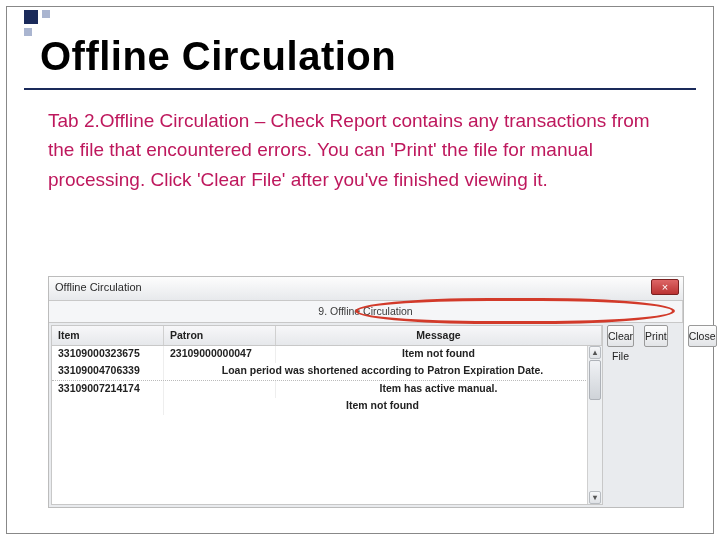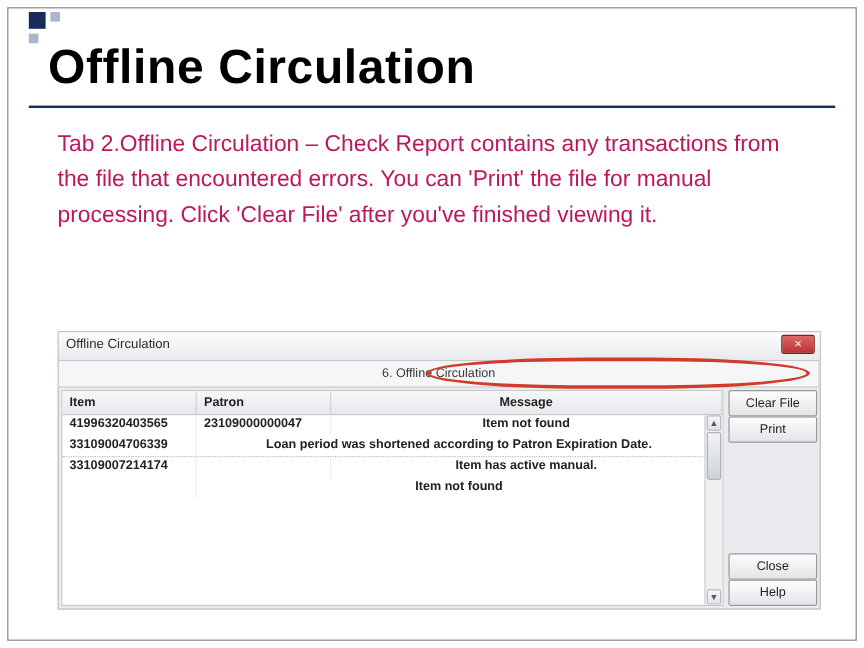--- a/index.html
+++ b/index.html
@@ -122,22 +122,22 @@
     border: 1px solid #c8c8c8;
     margin: 2px;
     position: relative;
     overflow: hidden;
     font-weight: bold;
   }
   .ss-btn-col {
     width: 78px;
     padding: 2px;
     display: flex;
-    flex-direction: column;
-    gap: 0;
+    flex-direction: row;
+    gap: 10px;
   }
   .ss-btn {
     height: 22px;
     background: linear-gradient(#fdfdfd,#e2e4e7);
     border: 1px solid #9a9a9a;
     border-radius: 2px;
     font-size: 10.5px;
     text-align: center;
     line-height: 20px;
     color: #222;
@@ -216,35 +216,35 @@
 <div class="screenshot">
   <div class="ss-header">
     <span>Offline Circulation</span>
     <div class="ss-close">
       <span>×</span>
     </div>
   </div>
 
   <div class="ss-tabs">
     <div class="ss-tab">
-      <span>6. Offline Circulation</span>
+      <span>9. Offline Circulation</span>
     </div>
     <div class="tab-highlight"></div>
   </div>
 
   <div class="ss-body">
     <div class="ss-table-area">
       <div class="tbl-head">
         <div class="th col-item">Item</div>
         <div class="th col-patron">Patron</div>
         <div class="th col-msg">Message</div>
       </div>
       <div class="tbl-body">
         <div class="tr">
-          <div class="td col-item">41996320403565</div>
+          <div class="td col-item">33109000323675</div>
           <div class="td col-patron">23109000000047</div>
           <div class="td col-msg">Item not found</div>
         </div>
         <div class="tr">
           <div class="td col-item">33109004706339</div>
           <div class="td col-msg">Loan period was shortened according to Patron Expiration Date.</div>
         </div>
         <div class="divider-line"></div>
         <div class="tr">
           <div class="td col-item">33109007214174</div>

